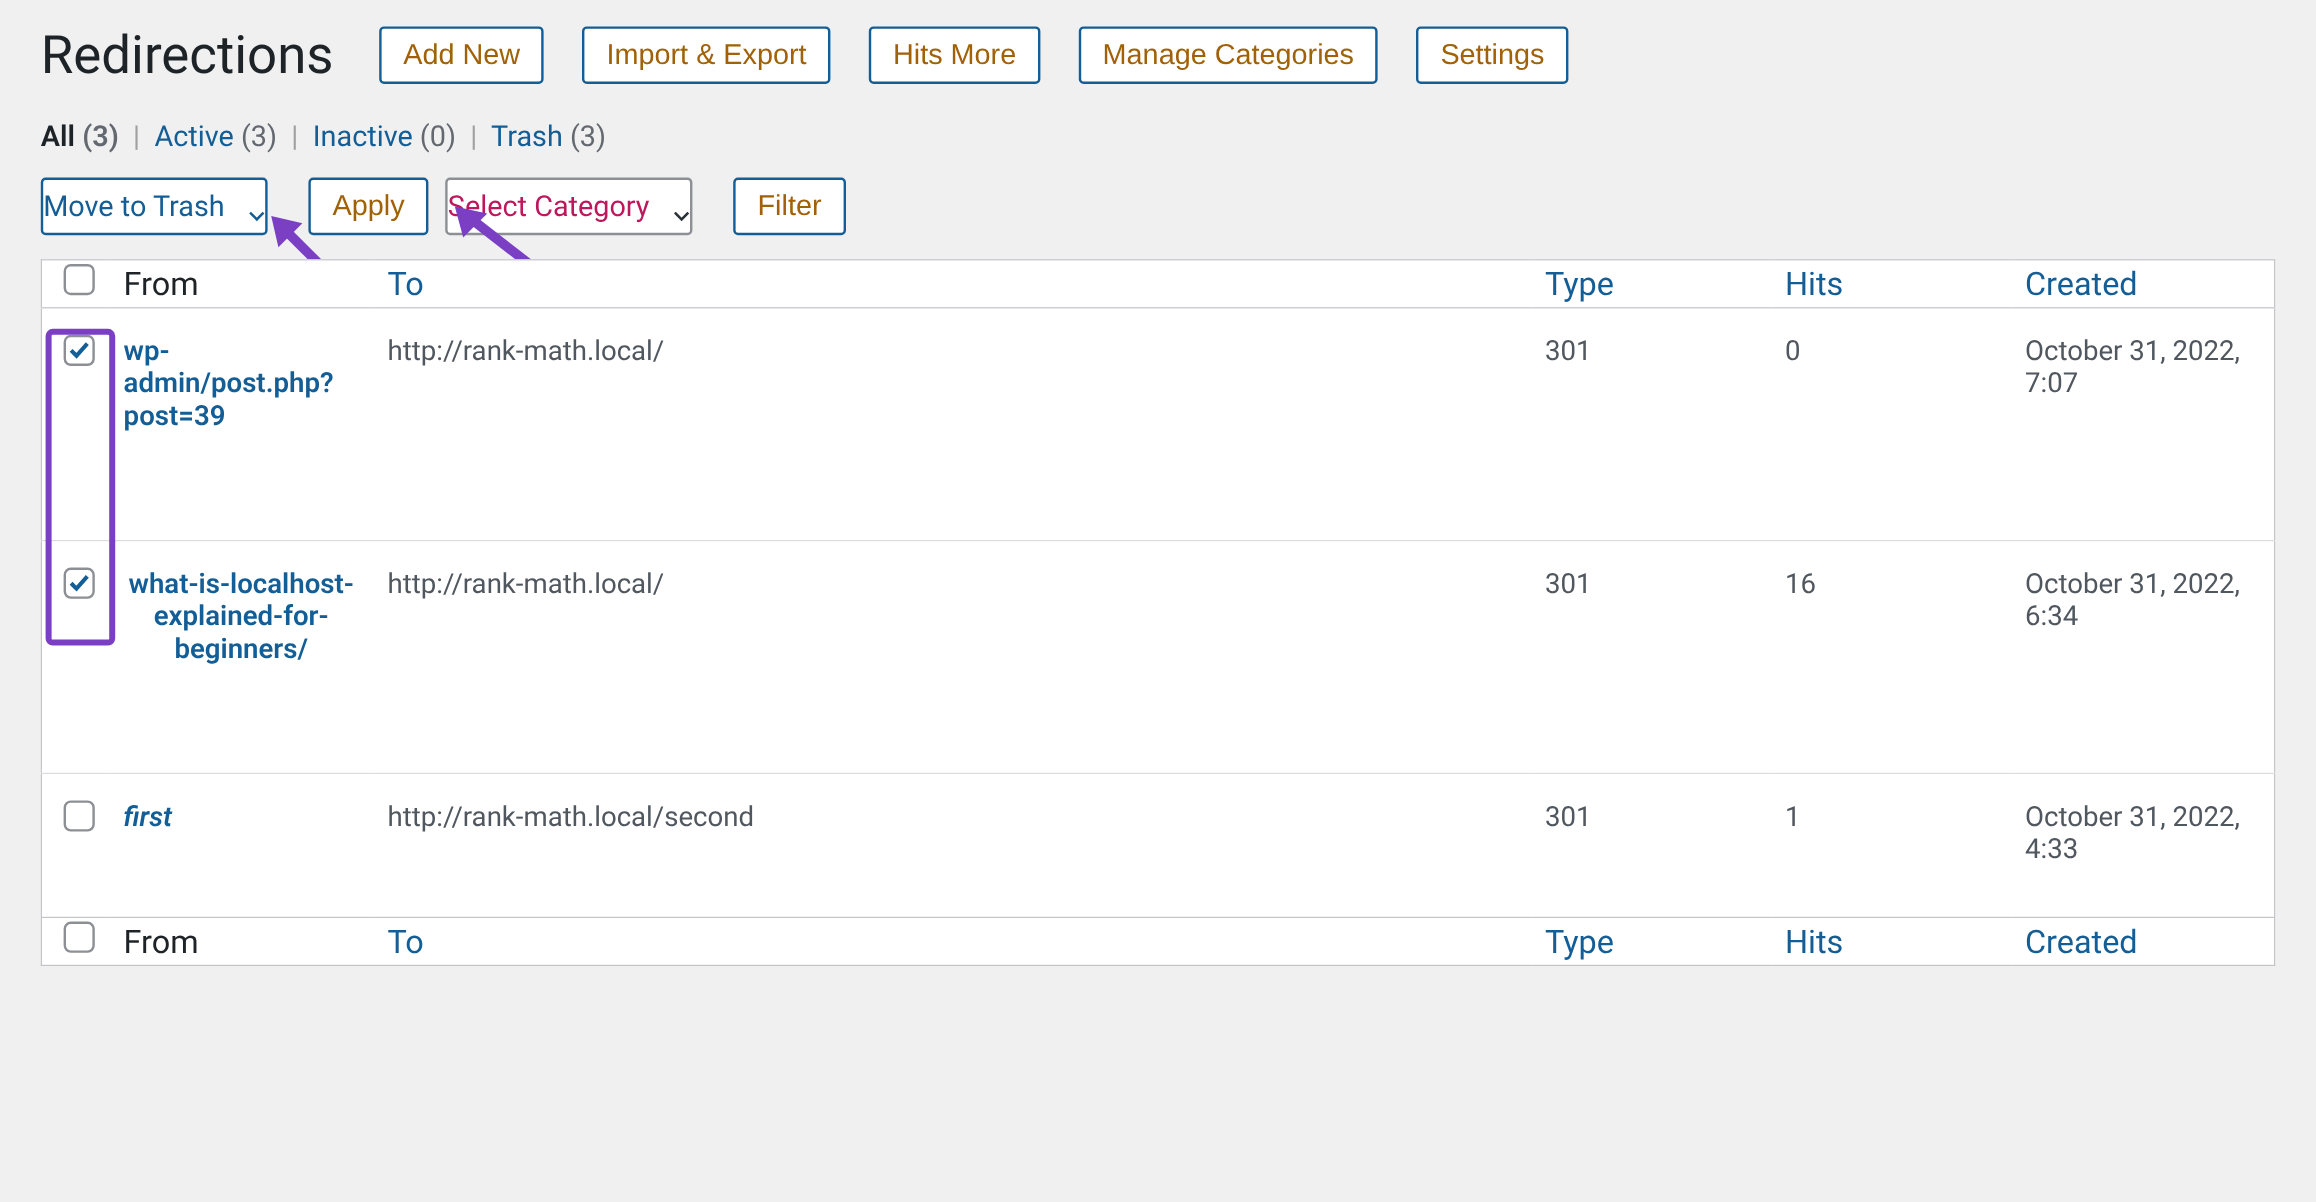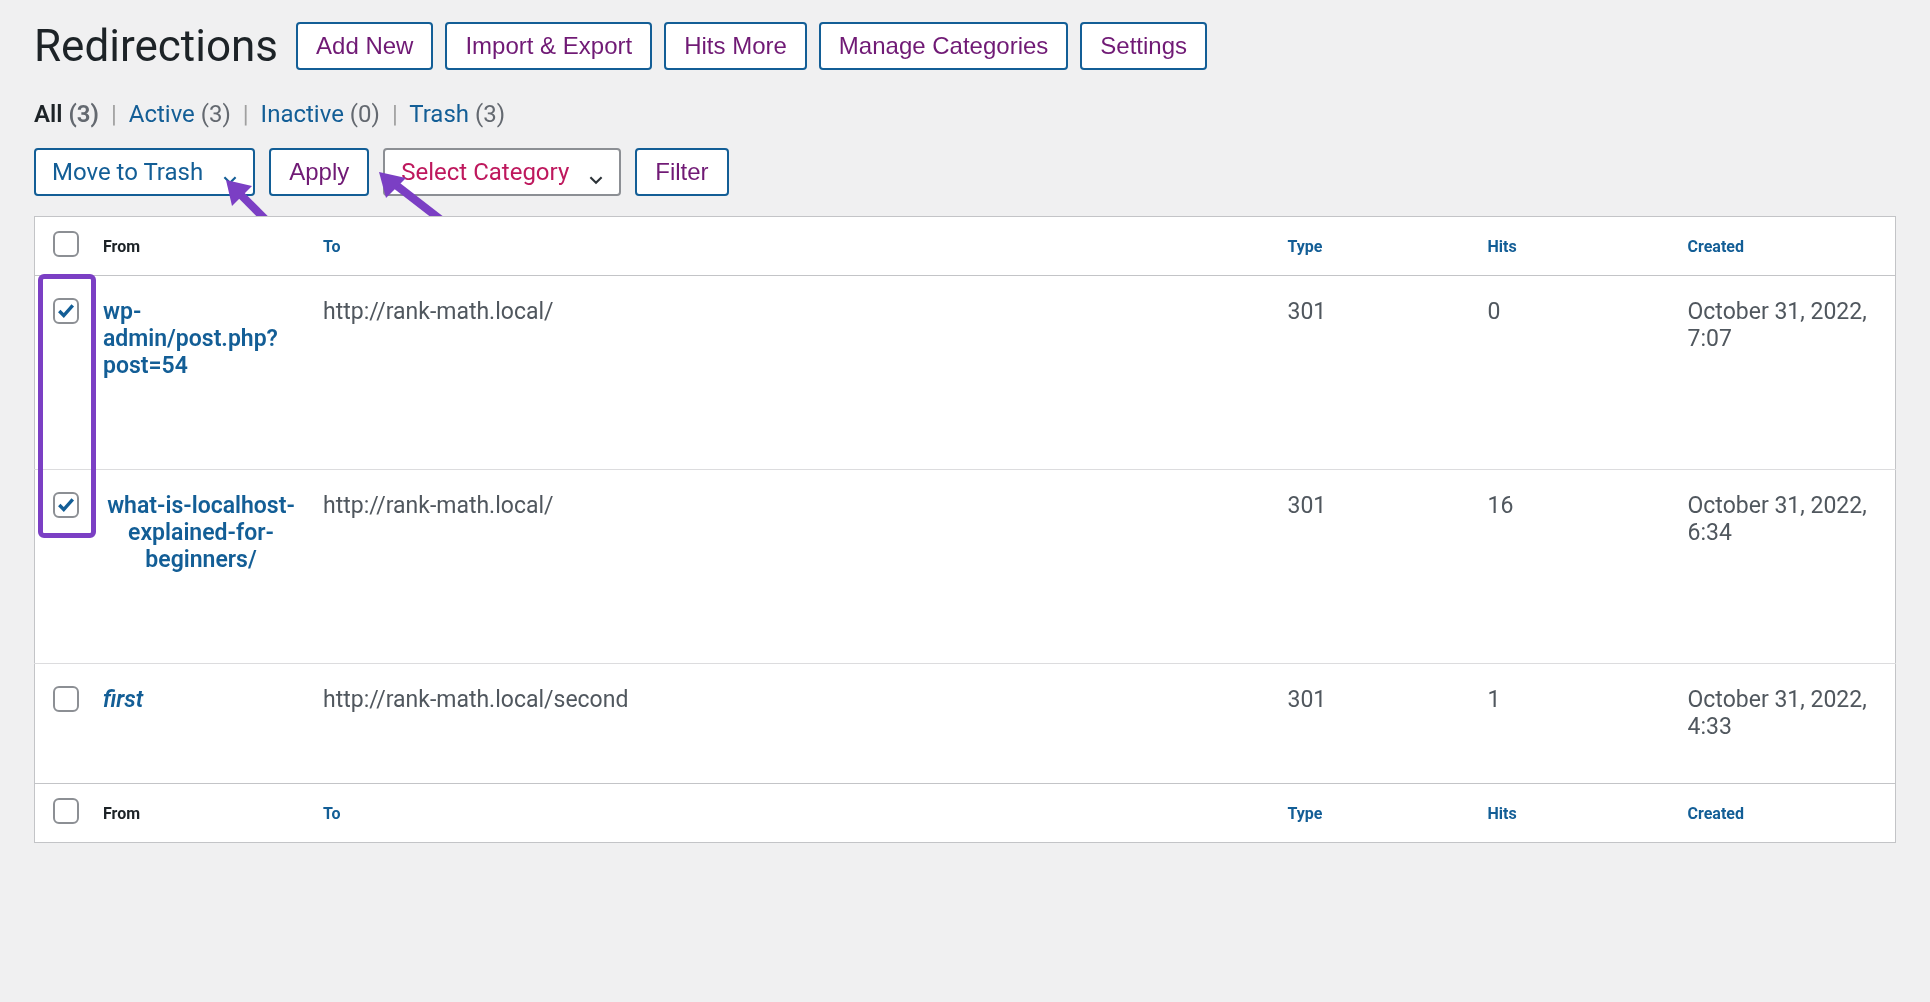--- a/index.html
+++ b/index.html
@@ -21,28 +21,29 @@
       flex-wrap: wrap;
     }
     .page-title {
       font-size: 44px;
       font-weight: 400;
       color: #1d2327;
       margin-right: 6px;
     }
     .btn {
       border: 2px solid #135e96;
-      color: #701a75;
+      color: #a16207;
       background: #fff;
       padding: 8px 18px;
       font-size: 24px;
       font-weight: 400;
       border-radius: 4px;
       cursor: pointer;
       white-space: nowrap;
+      margin-left: 20px;
     }
     .subsub {
       font-size: 24px;
       margin-bottom: 20px;
       color: #1d2327;
     }
     .subsub .sep {
       color: #a0a0a0;
       margin: 0 6px;
     }
@@ -64,21 +65,21 @@
       margin-bottom: 20px;
       position: relative;
     }
     .select-btn {
       display: flex;
       align-items: center;
       gap: 20px;
       border: 2px solid #135e96;
       color: #135e96;
       background: #fff;
-      padding: 8px 16px;
+      padding: 8px 0;
       font-size: 24px;
       border-radius: 4px;
       cursor: pointer;
     }
     .select-btn.gray {
       border-color: #8c8f94;
       color: #be185d;
     }
     .chevron-down {
       width: 14px;
@@ -90,23 +91,23 @@
       height: 100%;
     }
     .table {
       width: 100%;
       border-collapse: collapse;
       background: #fff;
       border: 1px solid #c3c4c7;
     }
     .table thead th, .table tfoot th {
       text-align: left;
-      padding: 14px 12px;
-      font-weight: 700;
-      font-size: 16px;
+      padding: 3px 12px;
+      font-weight: 400;
+      font-size: 27px;
       color: #135e96;
       border-bottom: 1px solid #c3c4c7;
     }
     .table tfoot th {
       border-top: 1px solid #c3c4c7;
       border-bottom: none;
     }
     .table thead th:first-child, .table tfoot th:first-child {
       width: 48px;
       padding-left: 18px;
@@ -250,21 +251,21 @@
         <th class="col-created">Created</th>
       </tr>
     </thead>
     <tbody id="table-body">
         <tr>
           <td><span class="checkbox checked">
               <svg viewBox="0 0 16 16">
                 <polyline points="2,8 6,12 14,3"></polyline>
               </svg>
             </span></td>
-          <td class="col-from" style="padding-bottom: 90px;"><span class="from-link">wp-admin/post.php?post=54</span></td>
+          <td class="col-from" style="padding-bottom: 90px;"><span class="from-link">wp-admin/post.php?post=39</span></td>
           <td>http://rank-math.local/</td>
           <td>301</td>
           <td>0</td>
           <td>October 31, 2022, 7:07</td>
         </tr>
         <tr>
           <td><span class="checkbox checked">
               <svg viewBox="0 0 16 16">
                 <polyline points="2,8 6,12 14,3"></polyline>
               </svg>

